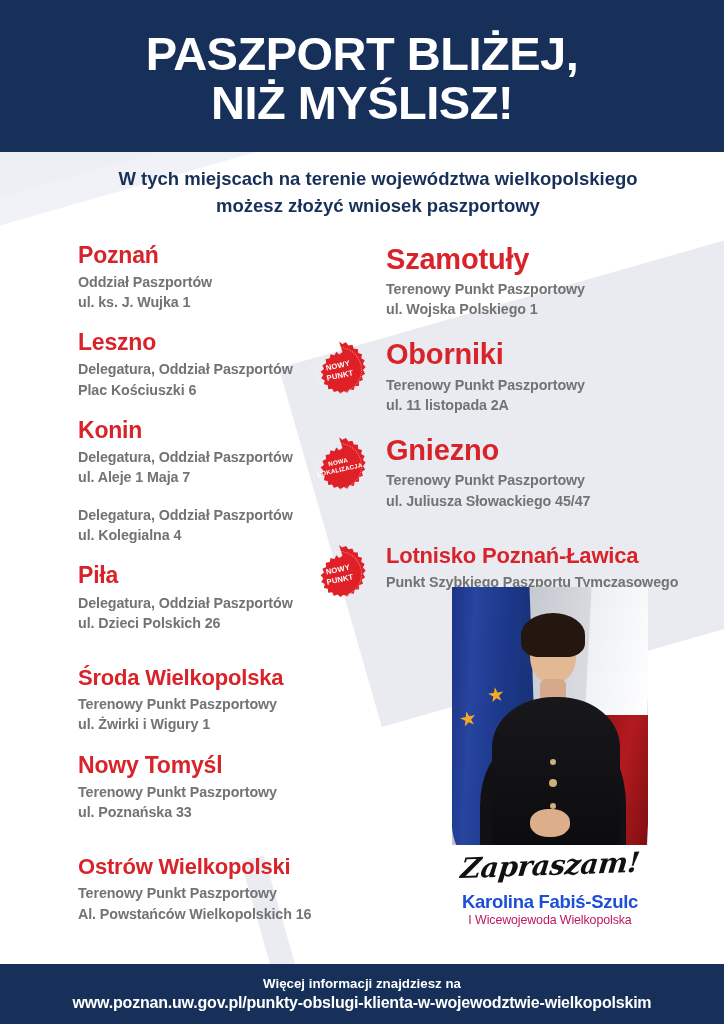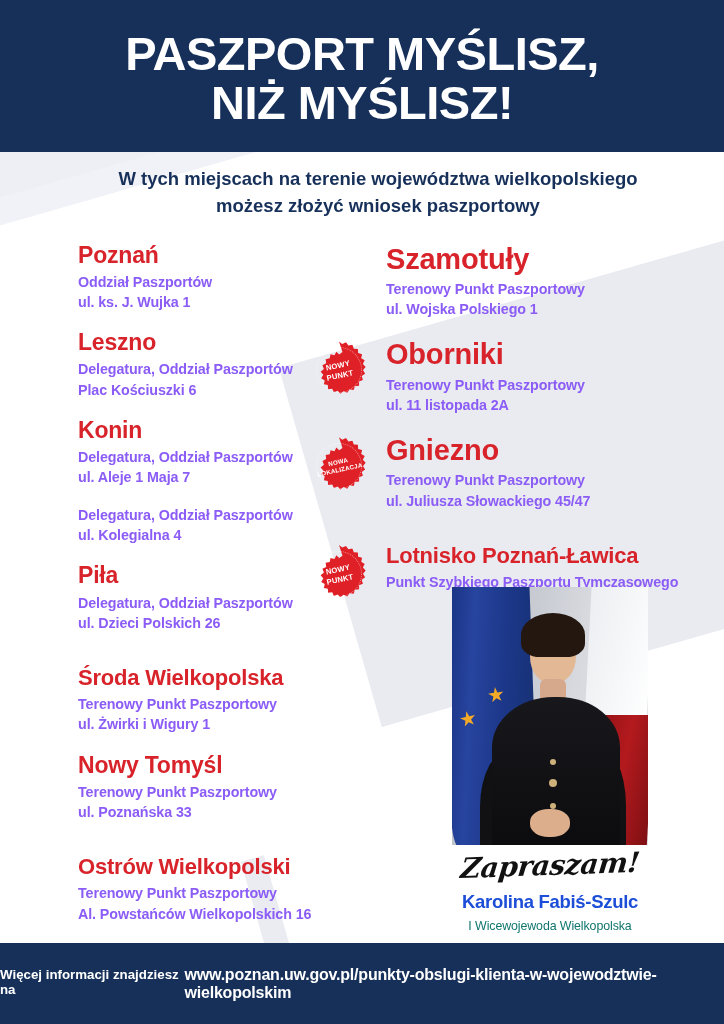--- a/index.html
+++ b/index.html
@@ -107,21 +107,21 @@
   .entry:last-child { margin-bottom:0; }
   .entry .city {
     color:#d8232a;
     font-size:23px;
     font-weight:bold;
     line-height:1.18;
     margin-bottom:3px;
     letter-spacing:-0.2px;
   }
   .entry .line {
-    color:#8b5cf6;
+    color:#737373;
     font-size:14.3px;
     font-weight:bold;
     line-height:1.42;
     letter-spacing:-0.1px;
   }
 
   
   .col-right .entry { margin-bottom:18px; }
   .col-right .entry .city { font-size:29px; }
   .entry.wide .city { font-size:22px;margin-top:32px; }
@@ -272,33 +272,33 @@
     letter-spacing:-0.5px;
   }
   .sig-name {
     margin-top:11px;
     font-size:18.5px;
     font-weight:bold;
     color:#1d4ed8;
     letter-spacing:-0.3px;
   }
   .sig-role {
-    margin-top:6px;
+    margin-top:0;
     font-size:12.4px;
-    color:#0f766e;
+    color:#be185d;
     letter-spacing:-0.1px;
   }
 
   
   .footer {
     position:absolute;
-    left:0; bottom:0; width:100%; height:81px;
+    left:0; bottom:0; width:100%; height:60px;
     background:#16305a;
     z-index:5;
-    display:flex; flex-direction:row;
+    display:flex; flex-direction:column;
     align-items:center; justify-content:center;
     color:#ffffff;
   }
   .footer .f1 { font-size:13.3px; font-weight:bold; margin-bottom:3px; }
   .footer .f2 { font-size:16px; font-weight:bold; letter-spacing:-0.2px; }
 </style>
 </head>
 <body>
 
 <div class="poster">
@@ -307,21 +307,21 @@
     <div class="band band-a"></div>
     <div class="band band-c"></div>
     <div class="band band-b"></div>
     <div class="band band-d"></div>
     <div class="band band-f"></div>
     <div class="band band-e"></div>
   </div>
 
   <header class="header">
     <h1>
-      <span class="l1">PASZPORT MYŚLISZ,</span>
+      <span class="l1">PASZPORT BLIŻEJ,</span>
       <span class="l2">NIŻ MYŚLISZ!</span>
     </h1>
   </header>
 
   <div class="subtitle">
     <span>W tych miejscach na terenie województwa wielkopolskiego</span>
     <span>możesz złożyć wniosek paszportowy</span>
   </div>
 
   <div class="columns">

